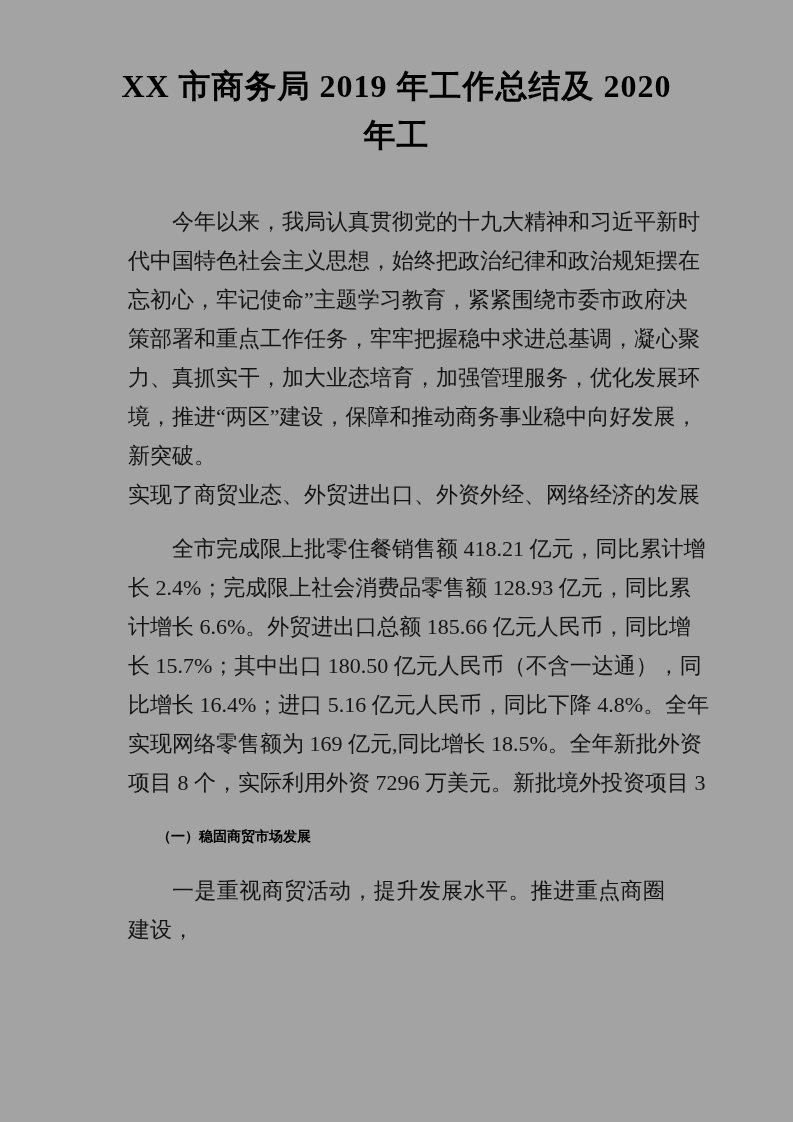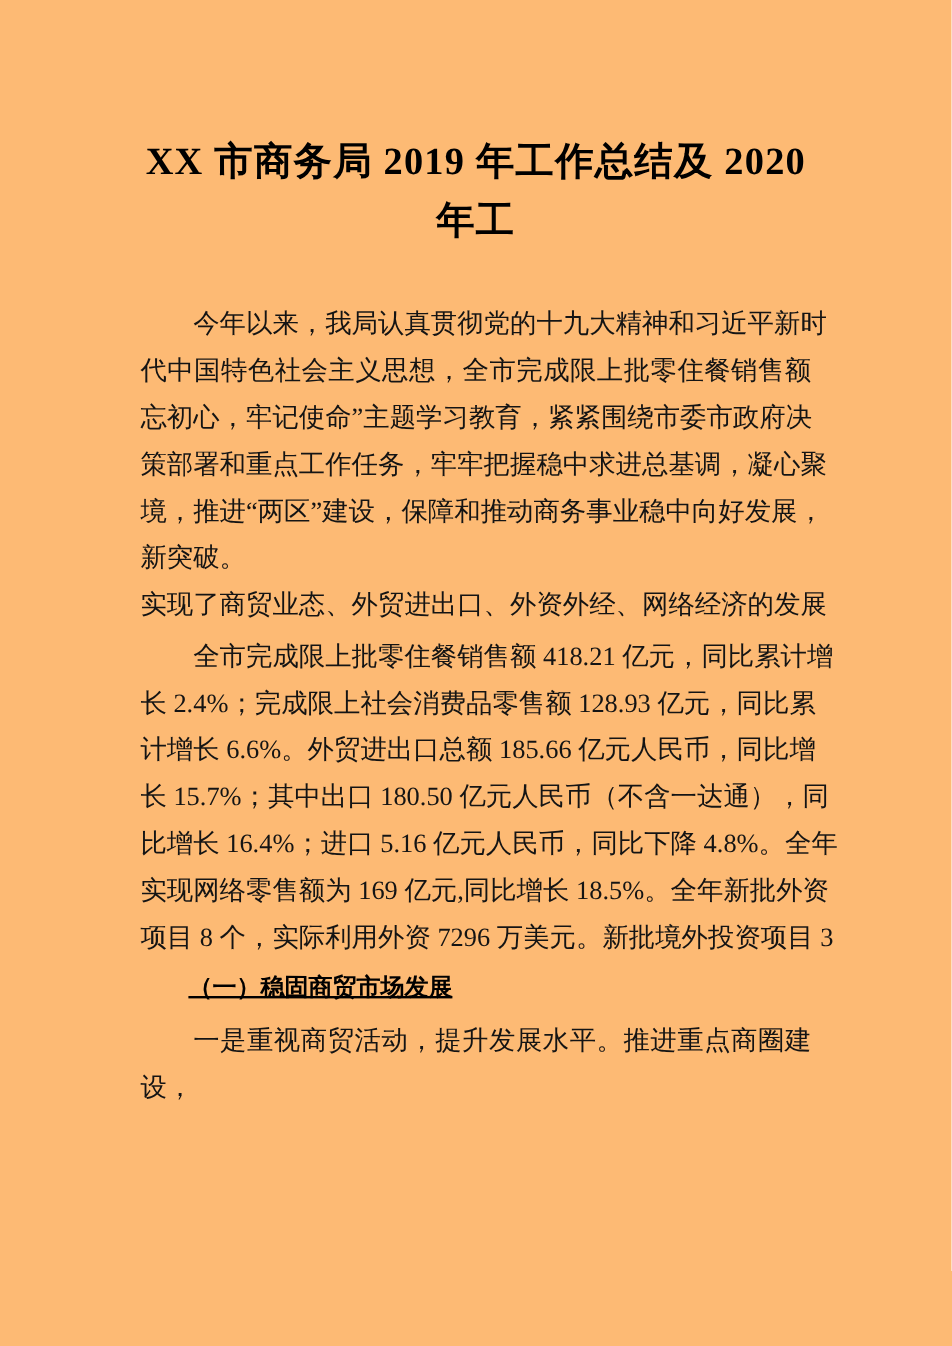--- a/index.html
+++ b/index.html
@@ -5,38 +5,38 @@
   html, body {
     margin: 0;
     padding: 0;
     background: #ffffff;
   }
   .page {
     position: relative;
     width: 793px;
     height: 1122px;
     margin: 0 auto;
-    background: #fdba74;
+    background: #a3a3a3;
     box-sizing: border-box;
-    padding: 110px 113px 0 113px;
+    padding: 62px 113px 0 113px;
     color: #000000;
     font-family: "Liberation Serif", "DejaVu Serif", serif;
     overflow: hidden;
   }
   .doc-title {
     margin: 0 0 42px 0;
     font-size: 32px;
     font-weight: bold;
     line-height: 49px;
     text-align: center;
     letter-spacing: 1px;
     font-family: "Liberation Serif", "DejaVu Serif", serif;
   }
   .doc-title .title-line { display: block; }
-  .para { margin: 4px; }
+  .para { margin: 15px; }
   .line {
     font-size: 22px;
     line-height: 39px;
     height: 39px;
     white-space: nowrap;
     text-align: justify;
     text-align-last: justify;
     font-weight: normal;
     color: #141414;
   }
@@ -47,46 +47,46 @@
     line-height: 39px;
     height: 39px;
     font-weight: bold;
     text-indent: 40px;
     color: #000000;
     font-family: "Liberation Sans", "DejaVu Sans", sans-serif;
     text-align: left;
     text-align-last: left;
   }
   .h2-line {
-    font-size: 20px;
+    font-size: 14px;
     line-height: 39px;
     height: 39px;
     font-weight: bold;
     text-indent: 44px;
     color: #000000;
     font-family: "Liberation Serif", "DejaVu Serif", serif;
     text-align: center;
     text-align-last: left;
-    text-decoration: underline;
   }
 </style>
 </head>
 <body>
 
 <div class="page">
 
   <h1 class="doc-title">
     <span class="title-line">XX 市商务局 2019 年工作总结及 2020 年工</span>
   </h1>
 
   <div class="para">
     <div class="line first">今年以来，我局认真贯彻党的十九大精神和习近平新时</div>
-    <div class="line">代中国特色社会主义思想，全市完成限上批零住餐销售额</div>
+    <div class="line">代中国特色社会主义思想，始终把政治纪律和政治规矩摆在</div>
     <div class="line">忘初心，牢记使命”主题学习教育，紧紧围绕市委市政府决</div>
     <div class="line">策部署和重点工作任务，牢牢把握稳中求进总基调，凝心聚</div>
+    <div class="line">力、真抓实干，加大业态培育，加强管理服务，优化发展环</div>
     <div class="line">境，推进“两区”建设，保障和推动商务事业稳中向好发展，</div>
     <div class="line end">新突破。</div>
     <div class="line">实现了商贸业态、外贸进出口、外资外经、网络经济的发展</div>
   </div>
 
 
   <div class="para">
     <div class="line first">全市完成限上批零住餐销售额 418.21 亿元，同比累计增</div>
     <div class="line">长 2.4%；完成限上社会消费品零售额 128.93 亿元，同比累</div>
     <div class="line">计增长 6.6%。外贸进出口总额 185.66 亿元人民币，同比增</div>

